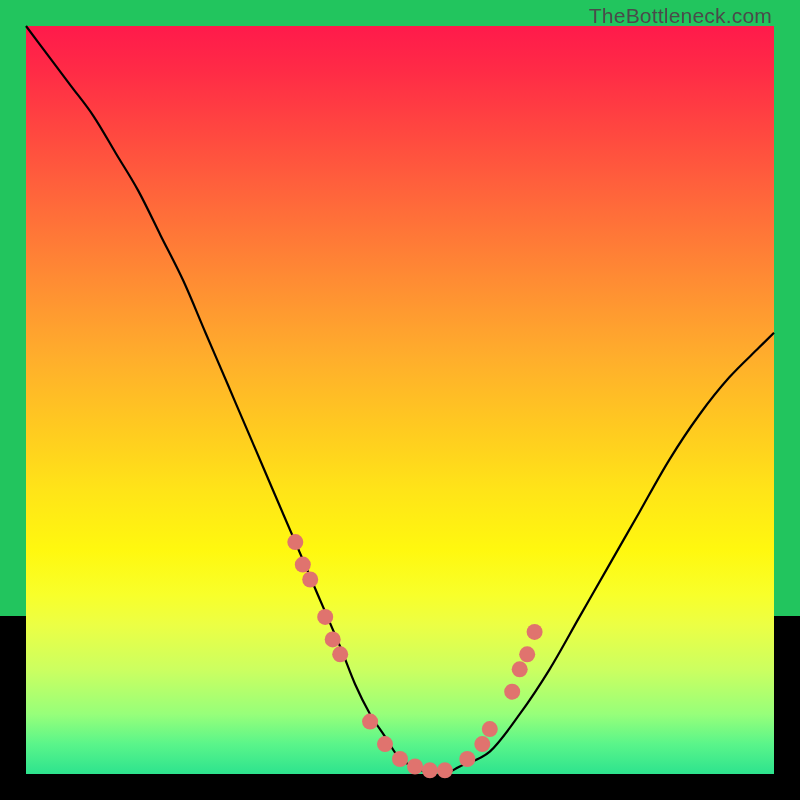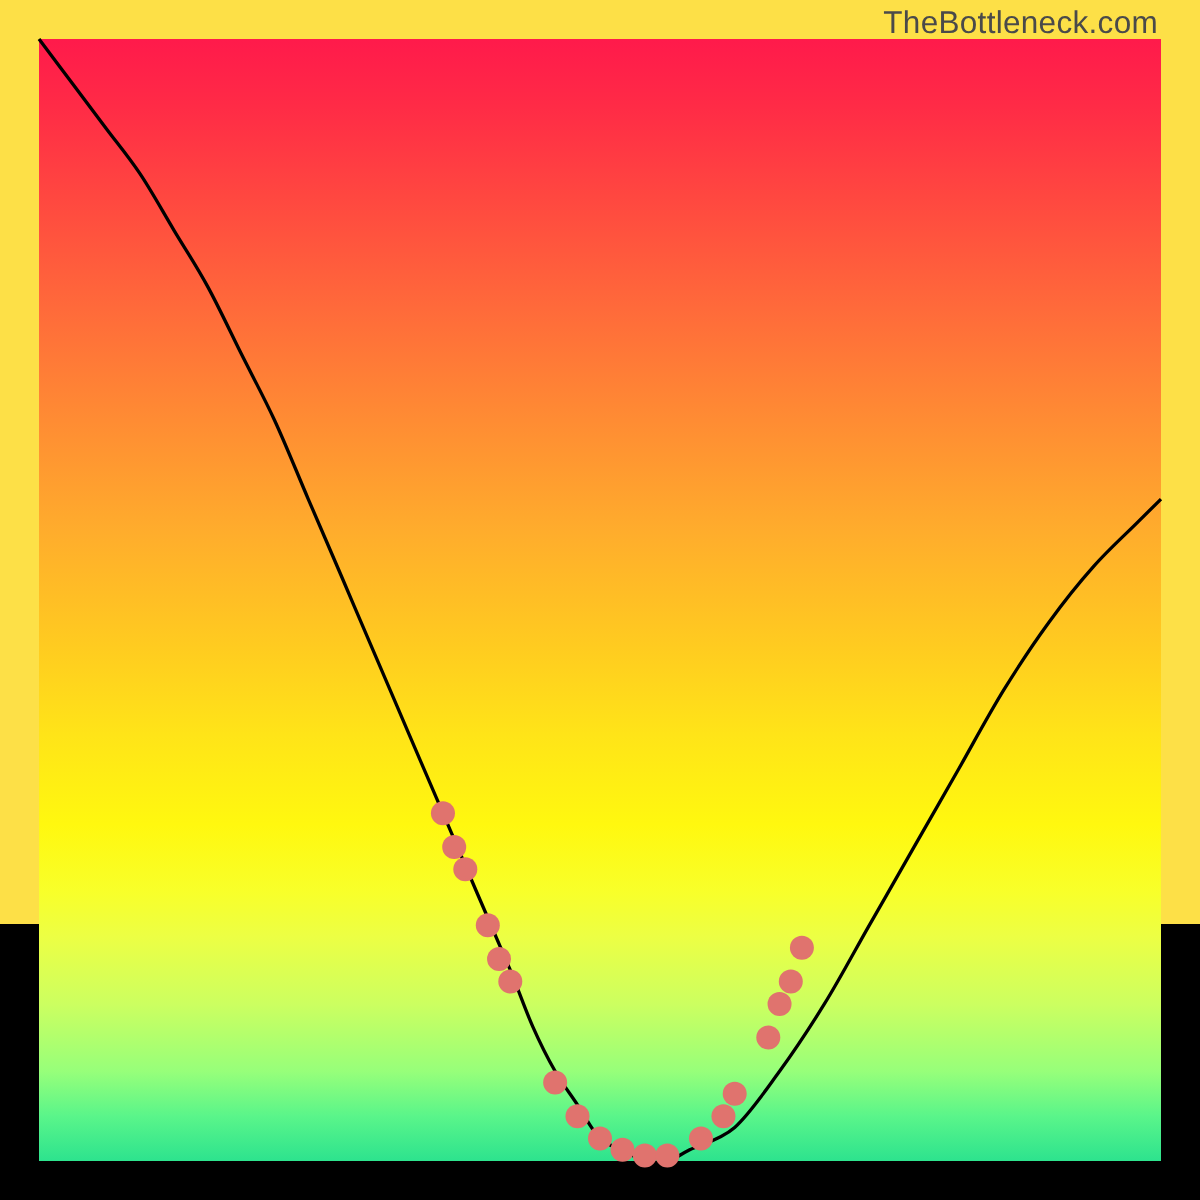--- a/index.html
+++ b/index.html
@@ -8,21 +8,21 @@
     width: 800px;
     height: 800px;
     overflow: hidden;
     background: #000;
     font-family: Arial, Helvetica, sans-serif;
   }
   .frame {
     position: absolute;
     left: 0; top: 0;
     width: 800px; height: 616px;
-    background: #fde047;
+    background: #22c55e;
   }
   .plot-area {
     position: absolute;
     left: 26px;
     top: 26px;
     width: 748px;
     height: 748px;
     
     background: linear-gradient(to bottom,
       #ff1a4b 0%,

